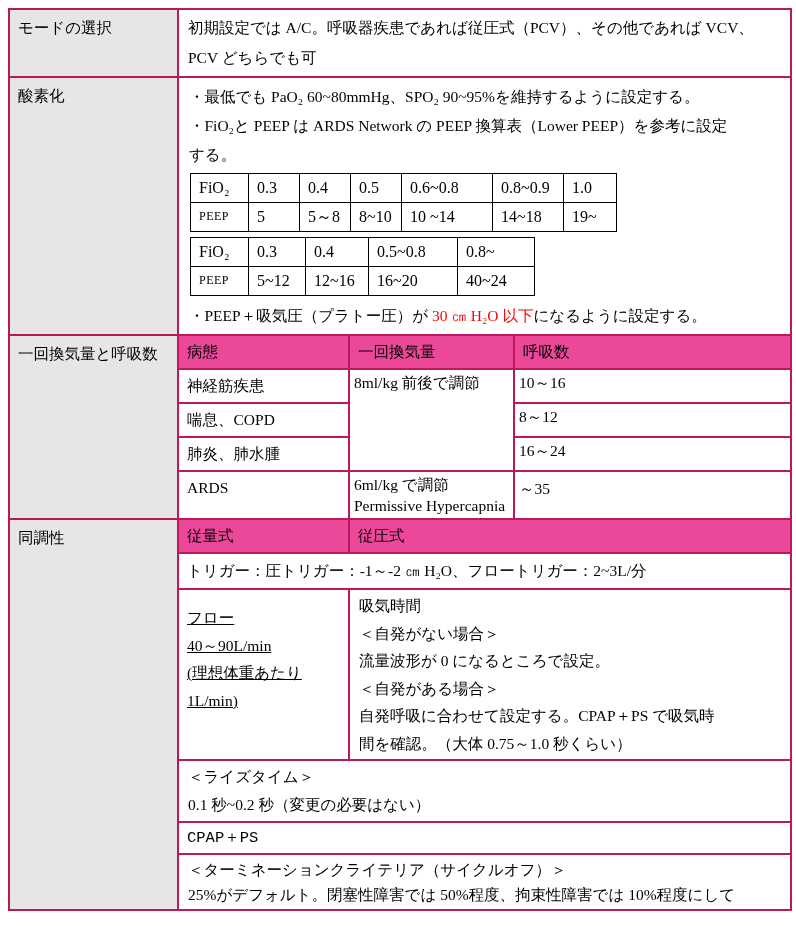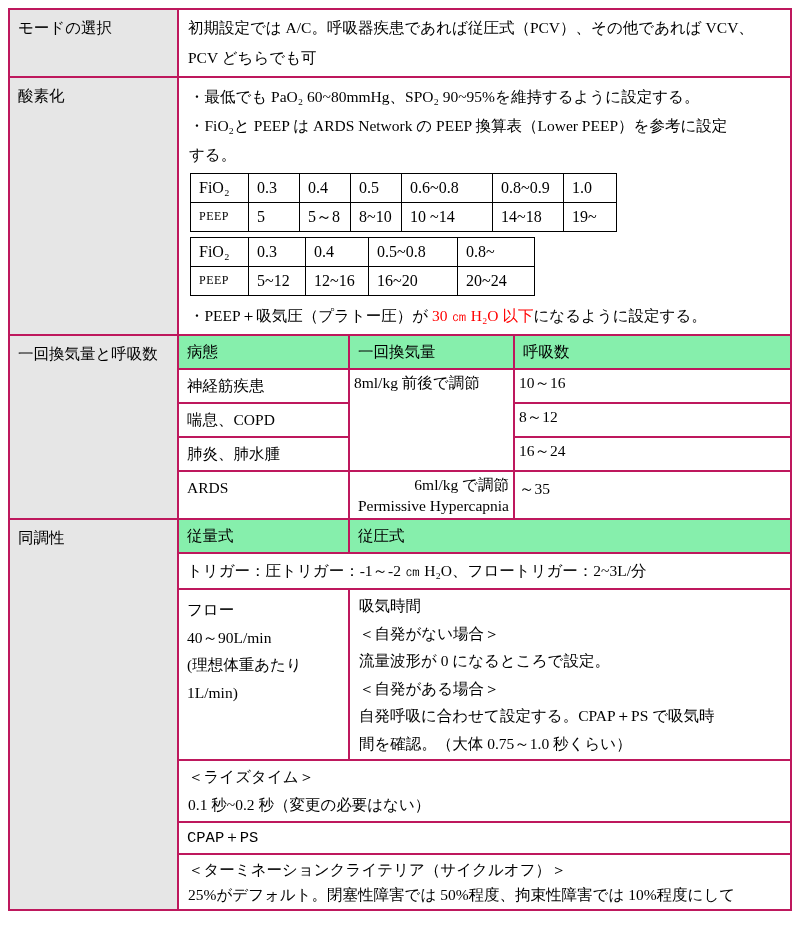--- a/index.html
+++ b/index.html
@@ -32,21 +32,21 @@
     text-align: left;
     overflow: hidden;
   }
   td.label-cell {
     background: #e6e6e6;
     font-weight: bold;
     padding: 8px 4px 4px 8px;
     font-size: 15px;
   }
   td.hdr-cell {
-    background: #86efac;
+    background: #ec4899;
     font-weight: bold;
     padding: 5px 8px;
     line-height: 22px;
   }
   td.content-cell { padding: 4px 10px; }
   .content-cell p { margin: 0; line-height: 29px; }
   td.mode-cell { padding: 3px 9px; }
   .mode-cell p { margin: 0; line-height: 30px; }
 
   
@@ -65,25 +65,25 @@
   .red { color: #ff0000; }
 
   
   td.disease-cell { padding: 5px 8px; line-height: 22px; }
   td.center-cell {
     text-align: center;
     vertical-align: middle;
     padding: 2px 4px;
     line-height: 22px;
   }
-  td.ards-vol-cell p { margin: 0; line-height: 21px; text-align: right; }
+  td.ards-vol-cell p { margin: 0; line-height: 21px; text-align: left; }
 
   
   td.trigger-cell { padding: 5px 8px; line-height: 24px; }
-  td.flow-cell { padding: 6px 8px; }
+  td.flow-cell { padding: 14px 8px; text-decoration: underline; }
   .flow-cell p { margin: 0; line-height: 27.5px; }
   td.insp-cell { padding: 2px 9px; }
   .insp-cell p { margin: 0; line-height: 27.5px; }
   td.rise-cell { padding: 2px 9px; }
   .rise-cell p { margin: 0; line-height: 28px; }
   td.cpap-cell {
     text-align: center;
     font-weight: bold;
     padding: 4px 8px;
     line-height: 22px;
@@ -152,21 +152,21 @@
                 <td style="width:40px">0.3</td>
                 <td style="width:46px">0.4</td>
                 <td style="width:72px">0.5~0.8</td>
                 <td style="width:60px">0.8~</td>
               </tr>
               <tr>
                 <td class="peep-label">PEEP</td>
                 <td>5~12</td>
                 <td>12~16</td>
                 <td>16~20</td>
-                <td>20~24</td>
+                <td>40~24</td>
               </tr>
             </tbody>
           </table>
 
           <p><span>・PEEP＋吸気圧（プラトー圧）が </span><span class="red">30 ㎝ H₂O 以下</span><span>になるように設定する。</span></p>
         </td>
       </tr>
 
       <tr>
         <td class="label-cell" rowspan="5">一回換気量と呼吸数</td>

